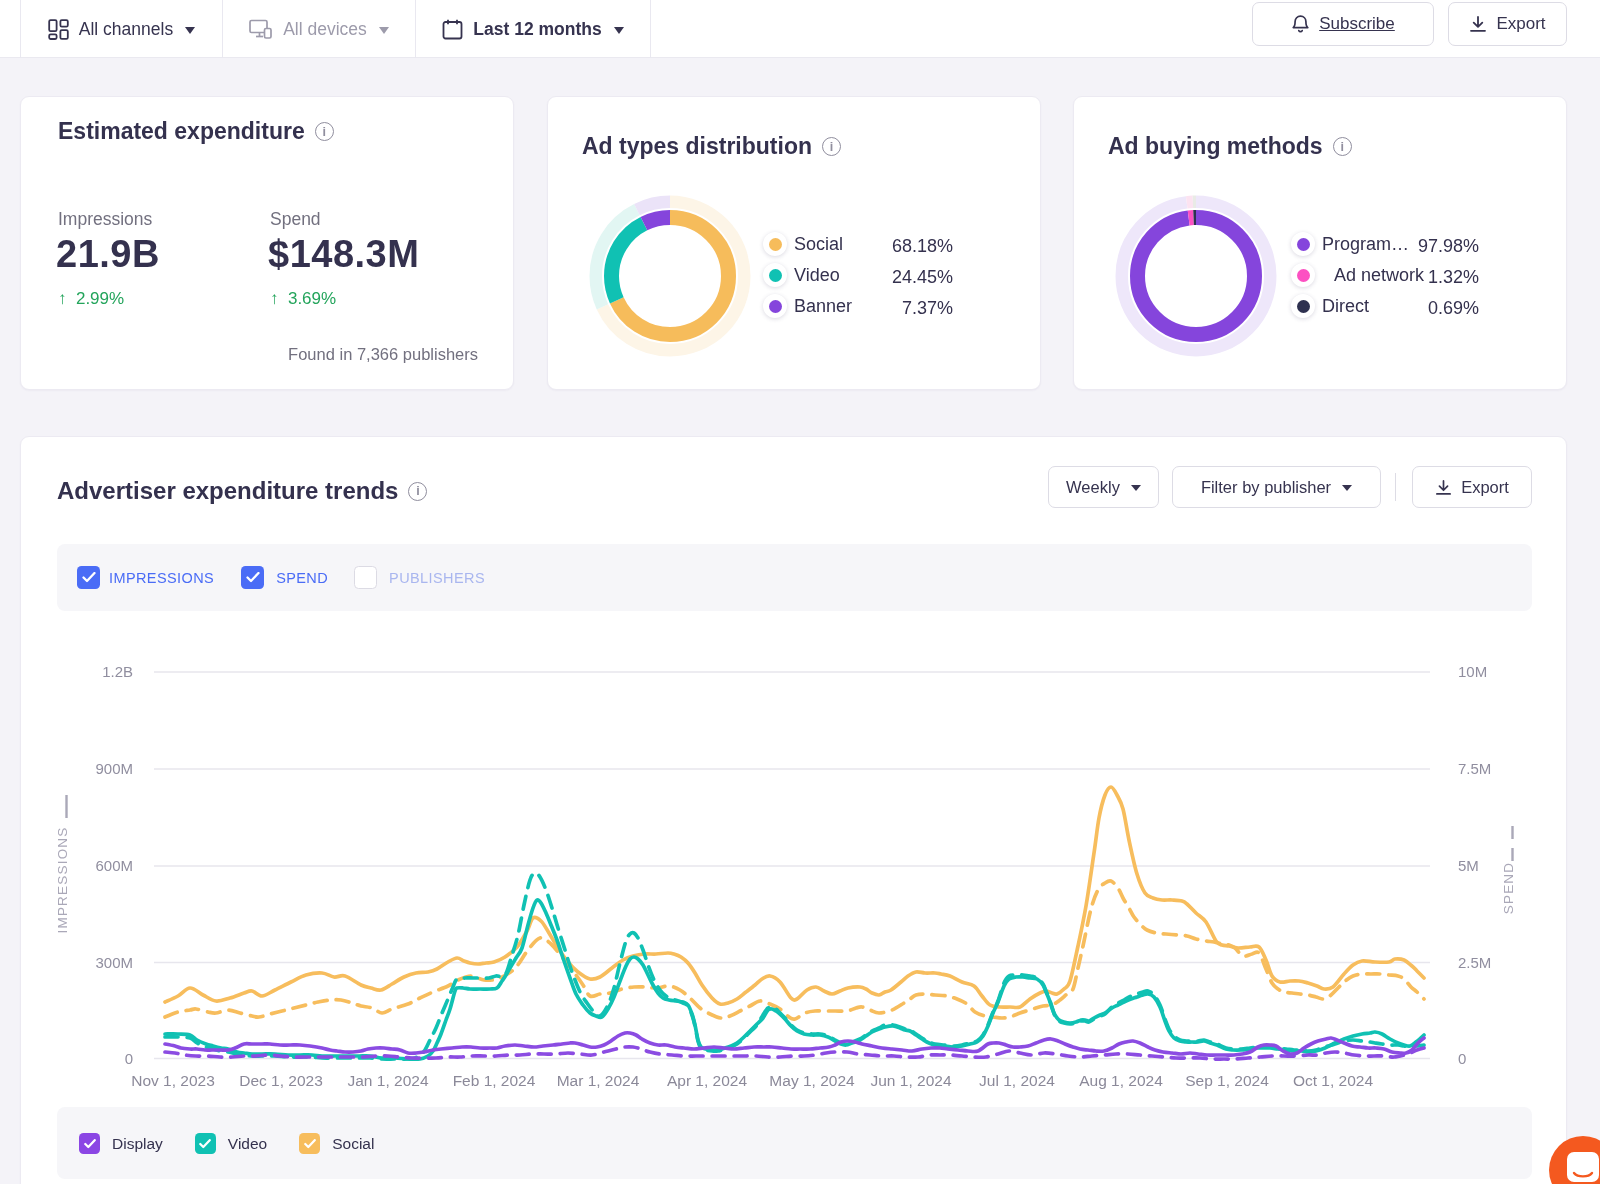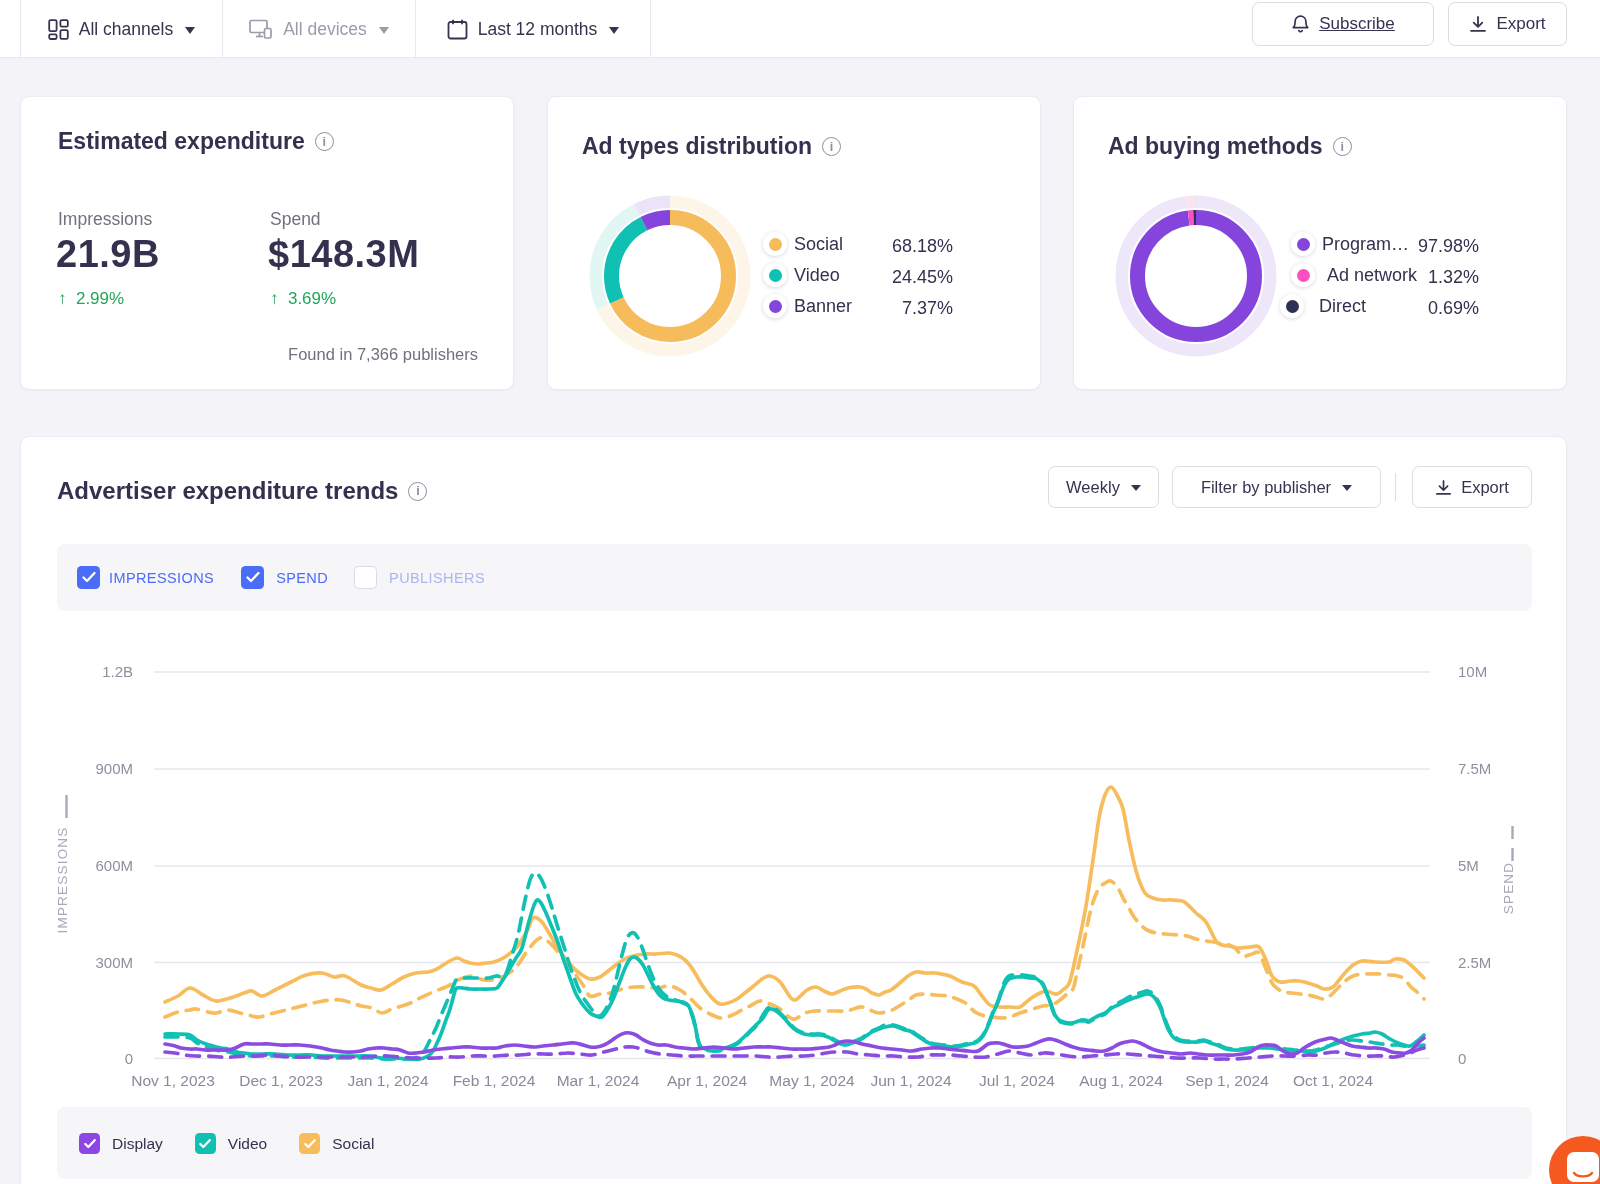--- a/index.html
+++ b/index.html
@@ -57,21 +57,21 @@
     <div class="tb-cell disabled" style="width:193px;">
       <svg width="24" height="20" viewBox="0 0 24 20" fill="none" stroke="#9d9bab" stroke-width="1.7">
         <rect x="1" y="1.5" width="17" height="12" rx="1.5"></rect>
         <path d="M7 17.5h7"></path>
           <path d="M10.5 13.5v4"></path>
         <rect x="15.5" y="9.5" width="6.5" height="9.5" rx="1.5" fill="#fff"></rect>
       </svg>
       <span>All devices</span>
         <span class="caret grey"></span>
     </div>
-    <div class="tb-cell" style="width:236px;">
+    <div class="tb-cell" style="width:236px;font-weight:bold;">
       <svg width="21" height="21" viewBox="0 0 21 21" fill="none" stroke="#36334f" stroke-width="1.8">
         <rect x="1.5" y="3" width="18" height="16.5" rx="2"></rect>
         <path d="M6 0.8v4.4M15 0.8v4.4"></path>
       </svg>
       <span>Last 12 months</span>
         <span class="caret"></span>
     </div>
   </div>
   <div class="tb-btns">
     <div class="btn" style="width:182px; height:44px; justify-content:center;text-decoration:underline;">
@@ -85,21 +85,21 @@
       <svg width="18" height="18" viewBox="0 0 18 18" fill="none" stroke="#36334f" stroke-width="1.8" stroke-linecap="round" stroke-linejoin="round">
         <path d="M9 2v9.5M4.7 7.6L9 11.9l4.3-4.3"></path>
           <path d="M2 15.8h14"></path>
       </svg>
       <span>Export</span>
     </div>
   </div>
 </div>
 
 <div class="card" style="left:20px; top:96px; width:494px; height:294px;">
-  <div class="ctitle" style="position:absolute; left:37px; top:31px;">Estimated expenditure <span class="info">i</span></div>
+  <div class="ctitle" style="position:absolute; left:37px; top:21px;">Estimated expenditure <span class="info">i</span></div>
   <div class="glabel" style="position:absolute; left:37px; top:112px;">Impressions</div>
   <div class="glabel" style="position:absolute; left:249px; top:112px;">Spend</div>
   <div class="bigval" style="position:absolute; left:35px; top:136px;">21.9B</div>
   <div class="bigval" style="position:absolute; left:247px; top:136px;">$148.3M</div>
   <div class="delta" style="position:absolute; left:37px; top:192px;">↑&nbsp; 2.99%</div>
   <div class="delta" style="position:absolute; left:249px; top:192px;">↑&nbsp; 3.69%</div>
   <div class="found" style="position:absolute; right:35px; top:248px;">Found in 7,366 publishers</div>
 </div>
 
 <div class="card" style="left:547px; top:96px; width:494px; height:294px;">
@@ -152,23 +152,23 @@
   <div class="legrow" style="left:217px; top:135px;">
       <span class="dot">
         <i style="background:#8545dc"></i>
       </span>
       <span style="margin-left:7px;">Program…</span>
     </div>
   <div class="legrow" style="left:217px; top:166px;">
       <span class="dot">
         <i style="background:#fc50c2"></i>
       </span>
-      <span style="margin-left:12px;">Ad network</span>
-    </div>
-  <div class="legrow" style="left:206px; top:197px;gap:8px;">
+      <span style="margin-left:19px;">Ad network</span>
+    </div>
+  <div class="legrow" style="left:217px; top:197px;">
       <span class="dot">
         <i style="background:#2e3150"></i>
       </span>
       <span style="margin-left:7px;">Direct</span>
     </div>
   <div class="pct" style="left:330px; top:139px; width:75px;">97.98%</div>
   <div class="pct" style="left:330px; top:170px; width:75px;">1.32%</div>
   <div class="pct" style="left:330px; top:201px; width:75px;">0.69%</div>
 </div>
 

